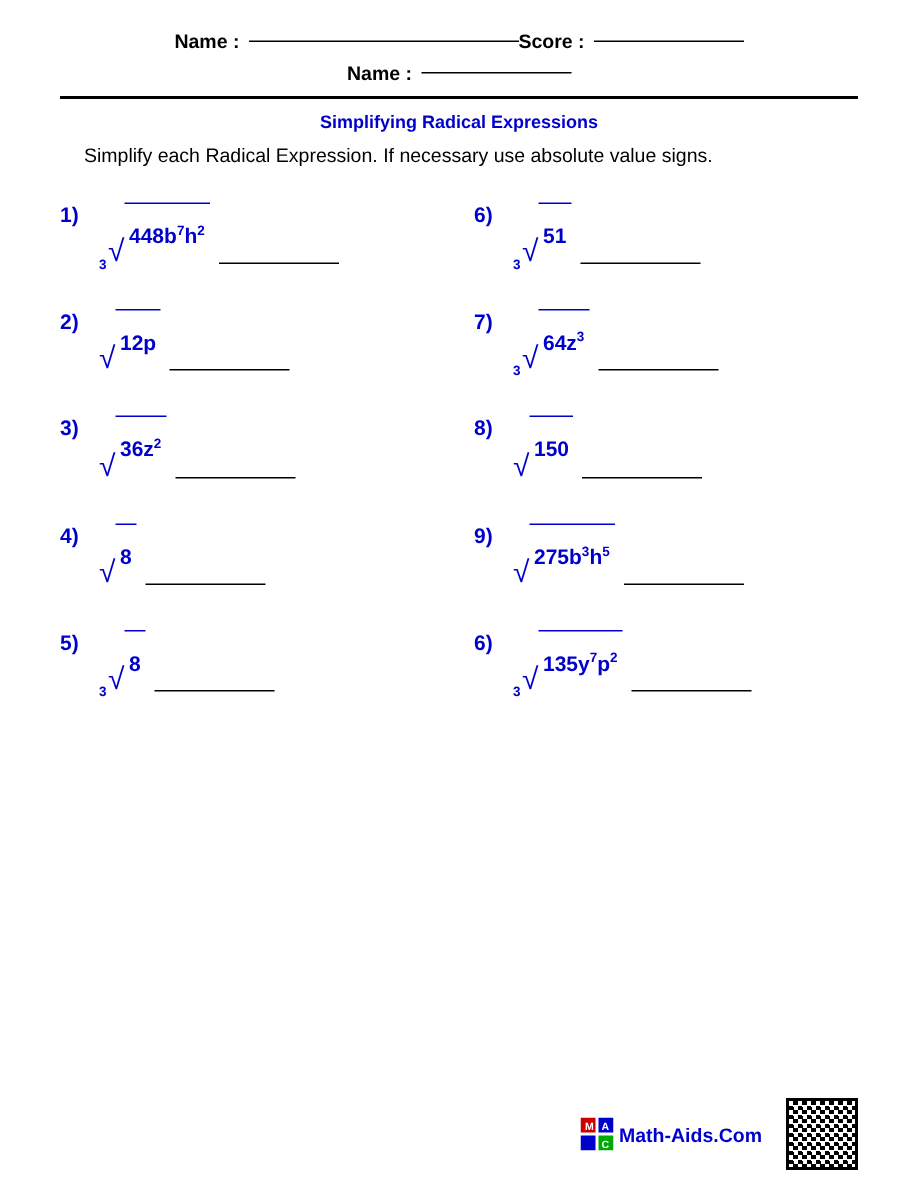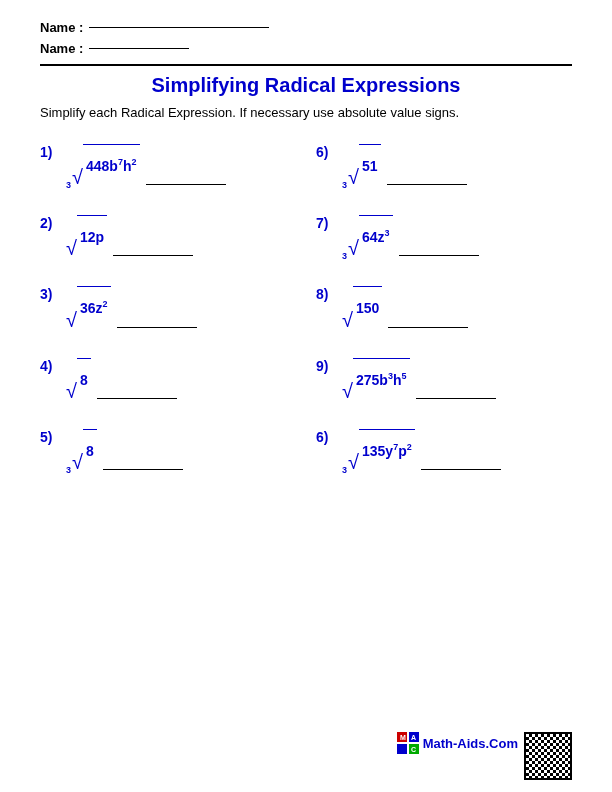--- a/index.html
+++ b/index.html
@@ -14,21 +14,21 @@
       overflow: hidden;
     }
     .page {
       width: 612px;
       height: 792px;
       padding: 20px 40px 20px 40px;
       position: relative;
     }
     .header-row {
       display: flex;
-      justify-content: flex-start;
+      justify-content: center;
       margin-bottom: 6px;
     }
     .header-left, .header-right {
       display: flex;
       align-items: center;
       gap: 6px;
     }
     .header-label {
       font-size: 13px;
       font-weight: bold;
@@ -45,27 +45,27 @@
     }
     .divider {
       border: none;
       border-top: 2px solid #000;
       margin: 8px 0;
     }
     .title {
       text-align: center;
       color: #0000cc;
       font-weight: bold;
-      font-size: 20px;
+      font-size: 12px;
       margin: 0 0 8px 0;
     }
     .instructions {
       font-size: 13px;
       margin-bottom: 10px;
-      margin-left: 0;
+      margin-left: 16px;
     }
     .problems-grid {
       display: grid;
       grid-template-columns: 1fr 1fr;
       column-gap: 20px;
       row-gap: 0px;
     }
     .problem {
       display: flex;
       align-items: flex-start;
@@ -128,22 +128,22 @@
       width: 80px;
       margin-left: 6px;
       vertical-align: bottom;
       margin-bottom: 2px;
     }
     .footer {
       position: absolute;
       bottom: 12px;
       right: 40px;
       display: flex;
-      align-items: flex-start;
-      gap: 6px;
+      align-items: center;
+      gap: 16px;
     }
     .math-aids-logo {
       display: flex;
       align-items: center;
       gap: 4px;
     }
     .logo-text {
       font-size: 13px;
       font-weight: bold;
       color: #0000cc;
@@ -157,20 +157,24 @@
   </style>
 </head>
 <body>
 
 <div class="page">
 
   <div class="header-row">
     <div class="header-left">
       <span class="header-label">Name :</span>
       <span class="header-line header-line-long"></span>
+    </div>
+    <div class="header-right">
+      <span class="header-label">Score :</span>
+      <span class="header-line header-line-short"></span>
     </div>
   </div>
 
   <div class="header-row">
     <div class="header-right">
       <span class="header-label">Name :</span>
       <span class="header-line header-line-short"></span>
     </div>
   </div>
 

